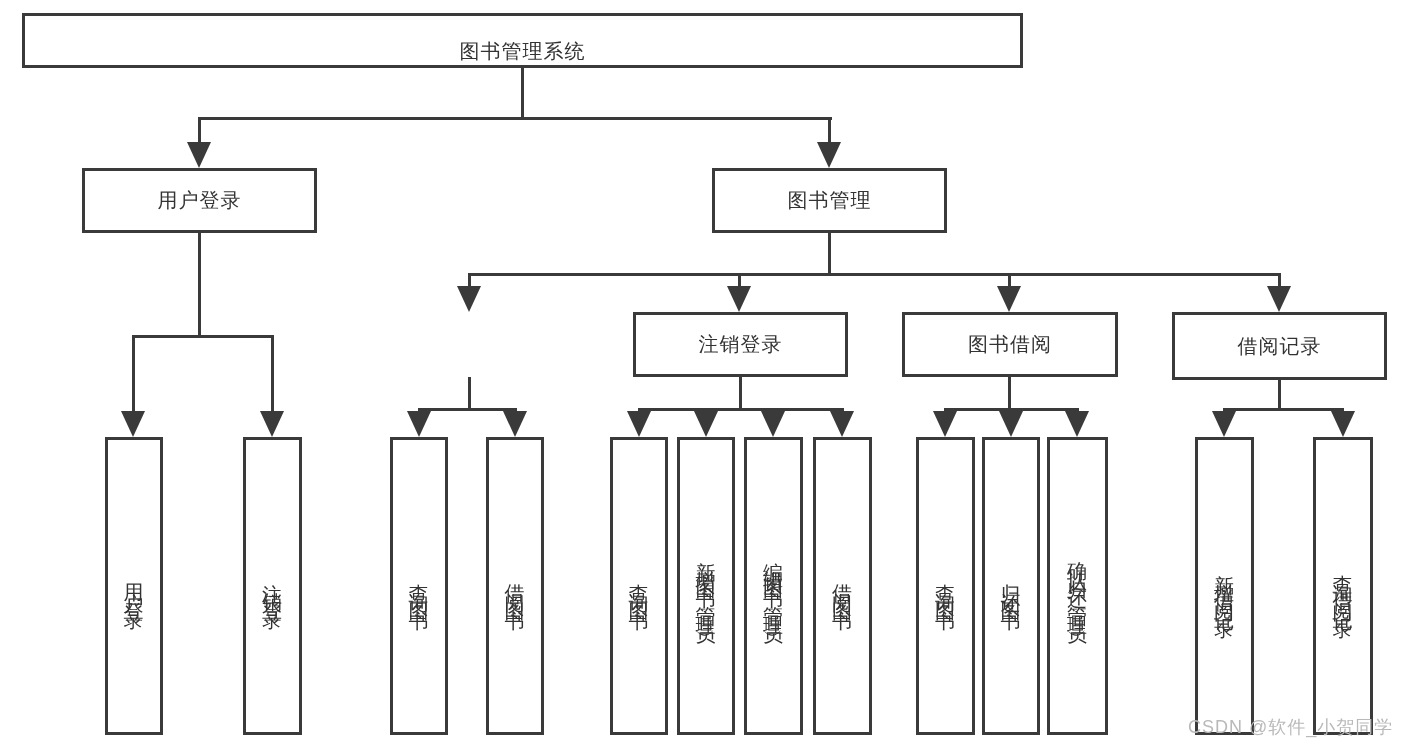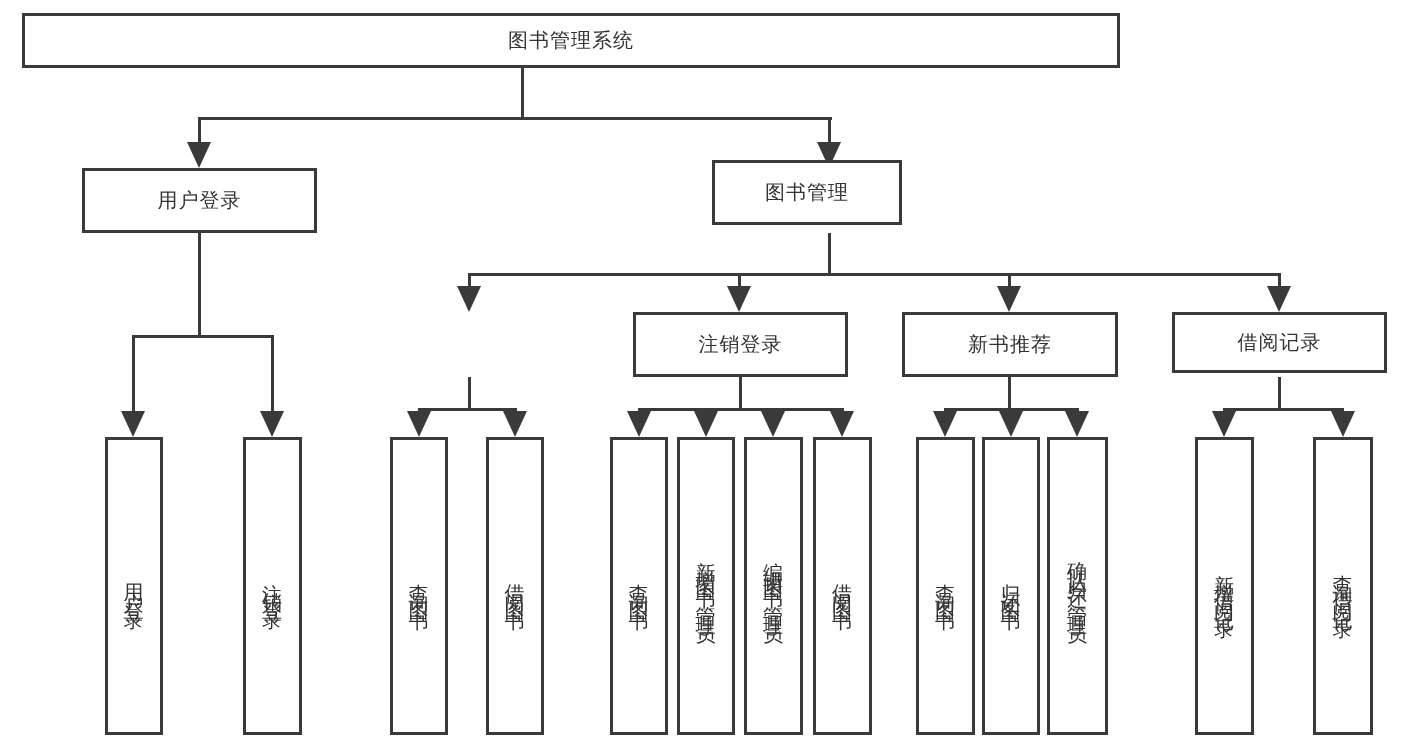--- a/index.html
+++ b/index.html
@@ -60,27 +60,27 @@
     position:absolute;
     left:1188px;top:715px;
     font-size:18px;
     color:#b9b9b9;
     letter-spacing:1px;
     z-index:5;
     white-space:nowrap;
   }
 
   
-  #root-box{left:22px;top:13px;width:1098px;height:55px;}
+  #root-box{left:22px;top:13px;width:1001px;height:55px;align-items:flex-end;}
   #n-user-login{left:82px;top:168px;width:235px;height:65px;}
-  #n-book-mgmt{left:712px;top:160px;width:190px;height:65px;}
+  #n-book-mgmt{left:712px;top:168px;width:235px;height:65px;}
   #n-new-book{left:362px;top:312px;width:215px;height:65px;}
   #n-book-borrow{left:633px;top:312px;width:215px;height:65px;}
   #n-current-borrow{left:902px;top:312px;width:216px;height:65px;}
-  #n-borrow-records{left:1172px;top:312px;width:215px;height:61px;}
+  #n-borrow-records{left:1172px;top:312px;width:215px;height:68px;}
   #l1{left:105px;}
   #l2{left:243px;width:59px;}
   #l3{left:390px;}
   #l4{left:486px;}
   #l5{left:610px;}
   #l6{left:677px;}
   #l7{left:744px;width:59px;}
   #l8{left:813px;width:59px;}
   #l9{left:916px;width:59px;}
   #l10{left:982px;}
@@ -101,21 +101,21 @@
     <span>用户登录</span>
   </div>
   <div class="box" id="n-book-mgmt">
     <span>图书管理</span>
   </div>
 
   <div class="box" id="n-book-borrow">
     <span>注销登录</span>
   </div>
   <div class="box" id="n-current-borrow">
-    <span>新书推荐</span>
+    <span>图书借阅</span>
   </div>
   <div class="box" id="n-borrow-records">
     <span>借阅记录</span>
   </div>
 
   <div class="box leaf" id="l1">
     <span class="v-label">用户登录</span>
   </div>
   <div class="box leaf" id="l2">
     <span class="v-label">注销登录</span>
@@ -195,14 +195,15 @@
   <div class="hline" style="left:944px;top:408px;width:135px;"></div>
   <div class="tri" style="left:933px;top:411px;"></div>
   <div class="tri" style="left:999px;top:411px;"></div>
   <div class="tri" style="left:1065px;top:411px;"></div>
 
   <div class="vline" style="left:1278px;top:377px;height:31px;"></div>
   <div class="hline" style="left:1223px;top:408px;width:121px;"></div>
   <div class="tri" style="left:1212px;top:411px;"></div>
   <div class="tri" style="left:1331px;top:411px;"></div>
 
+  <div id="watermark">CSDN @软件_小贺同学</div>
 
 </div>
 
 </body></html>

